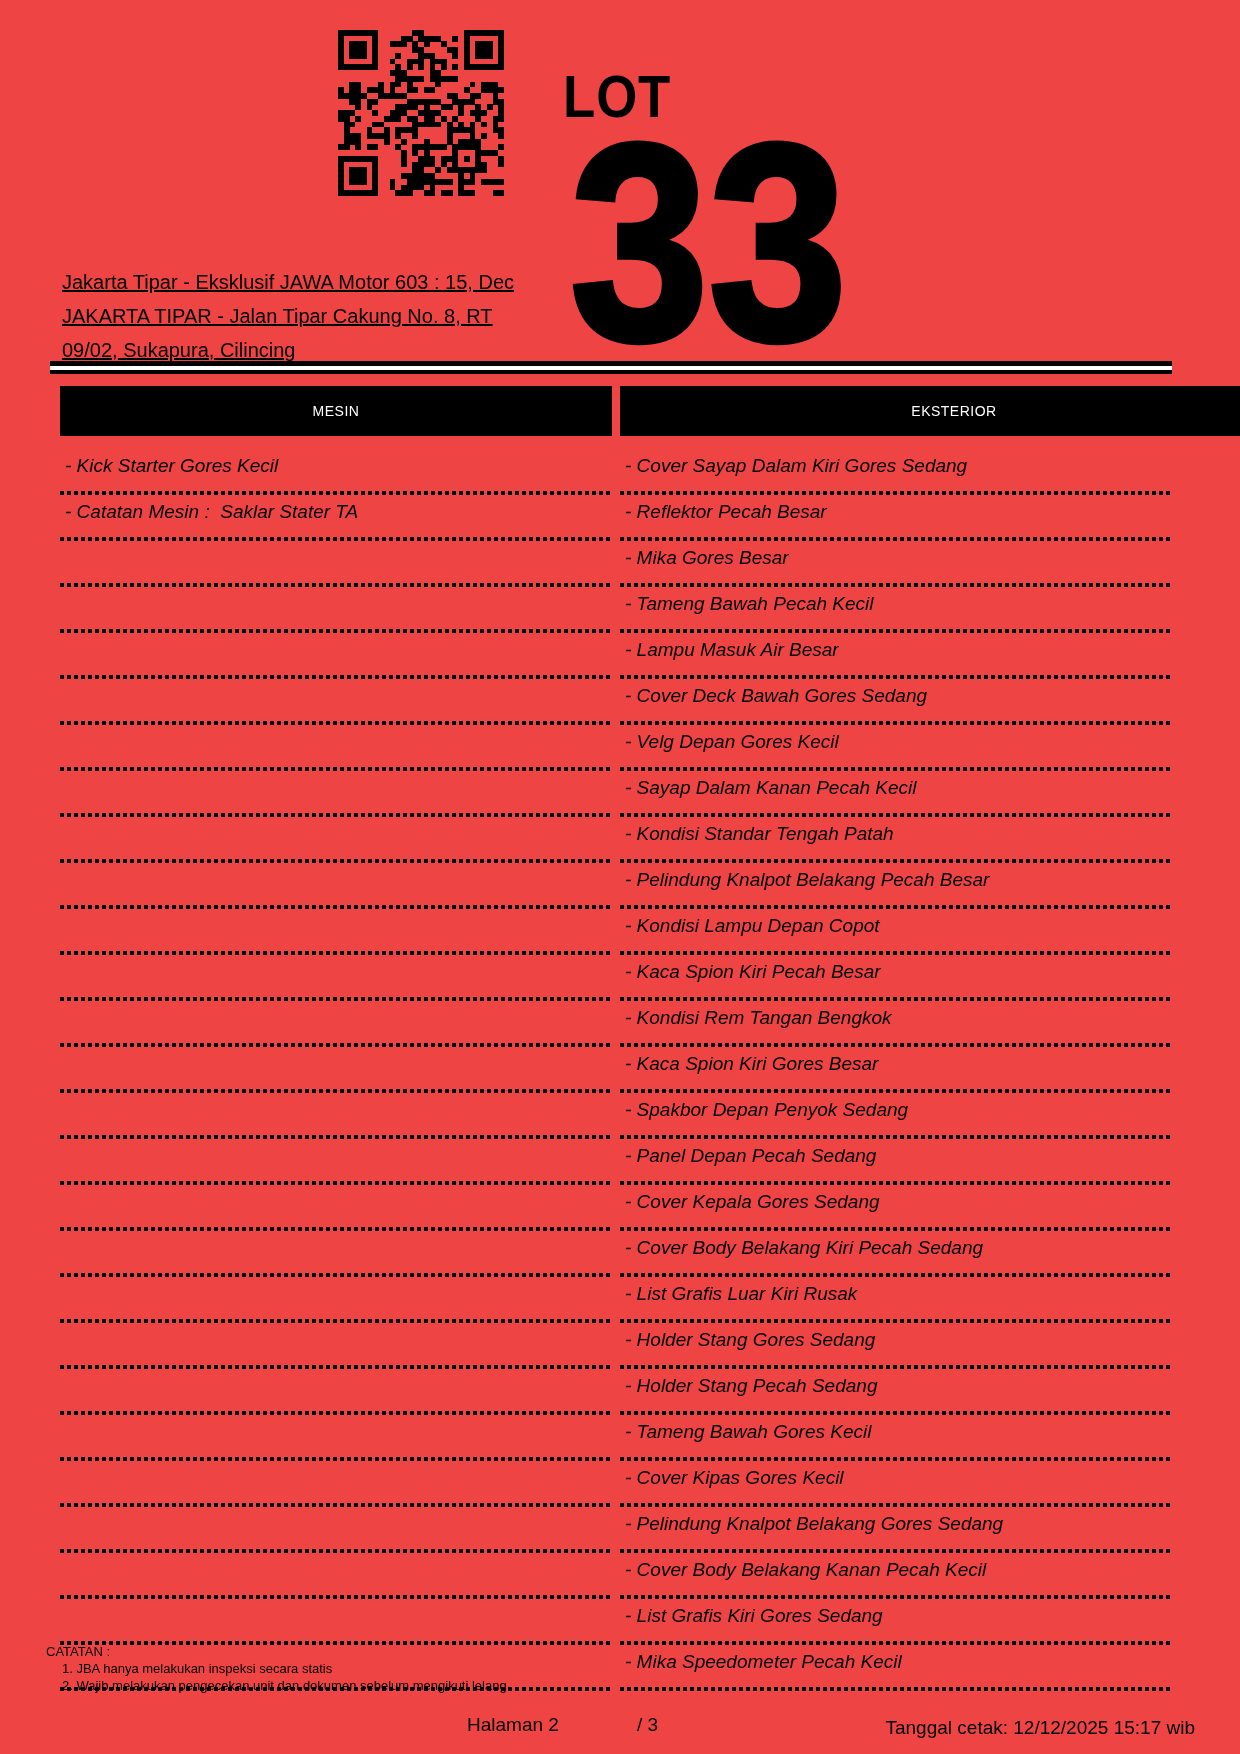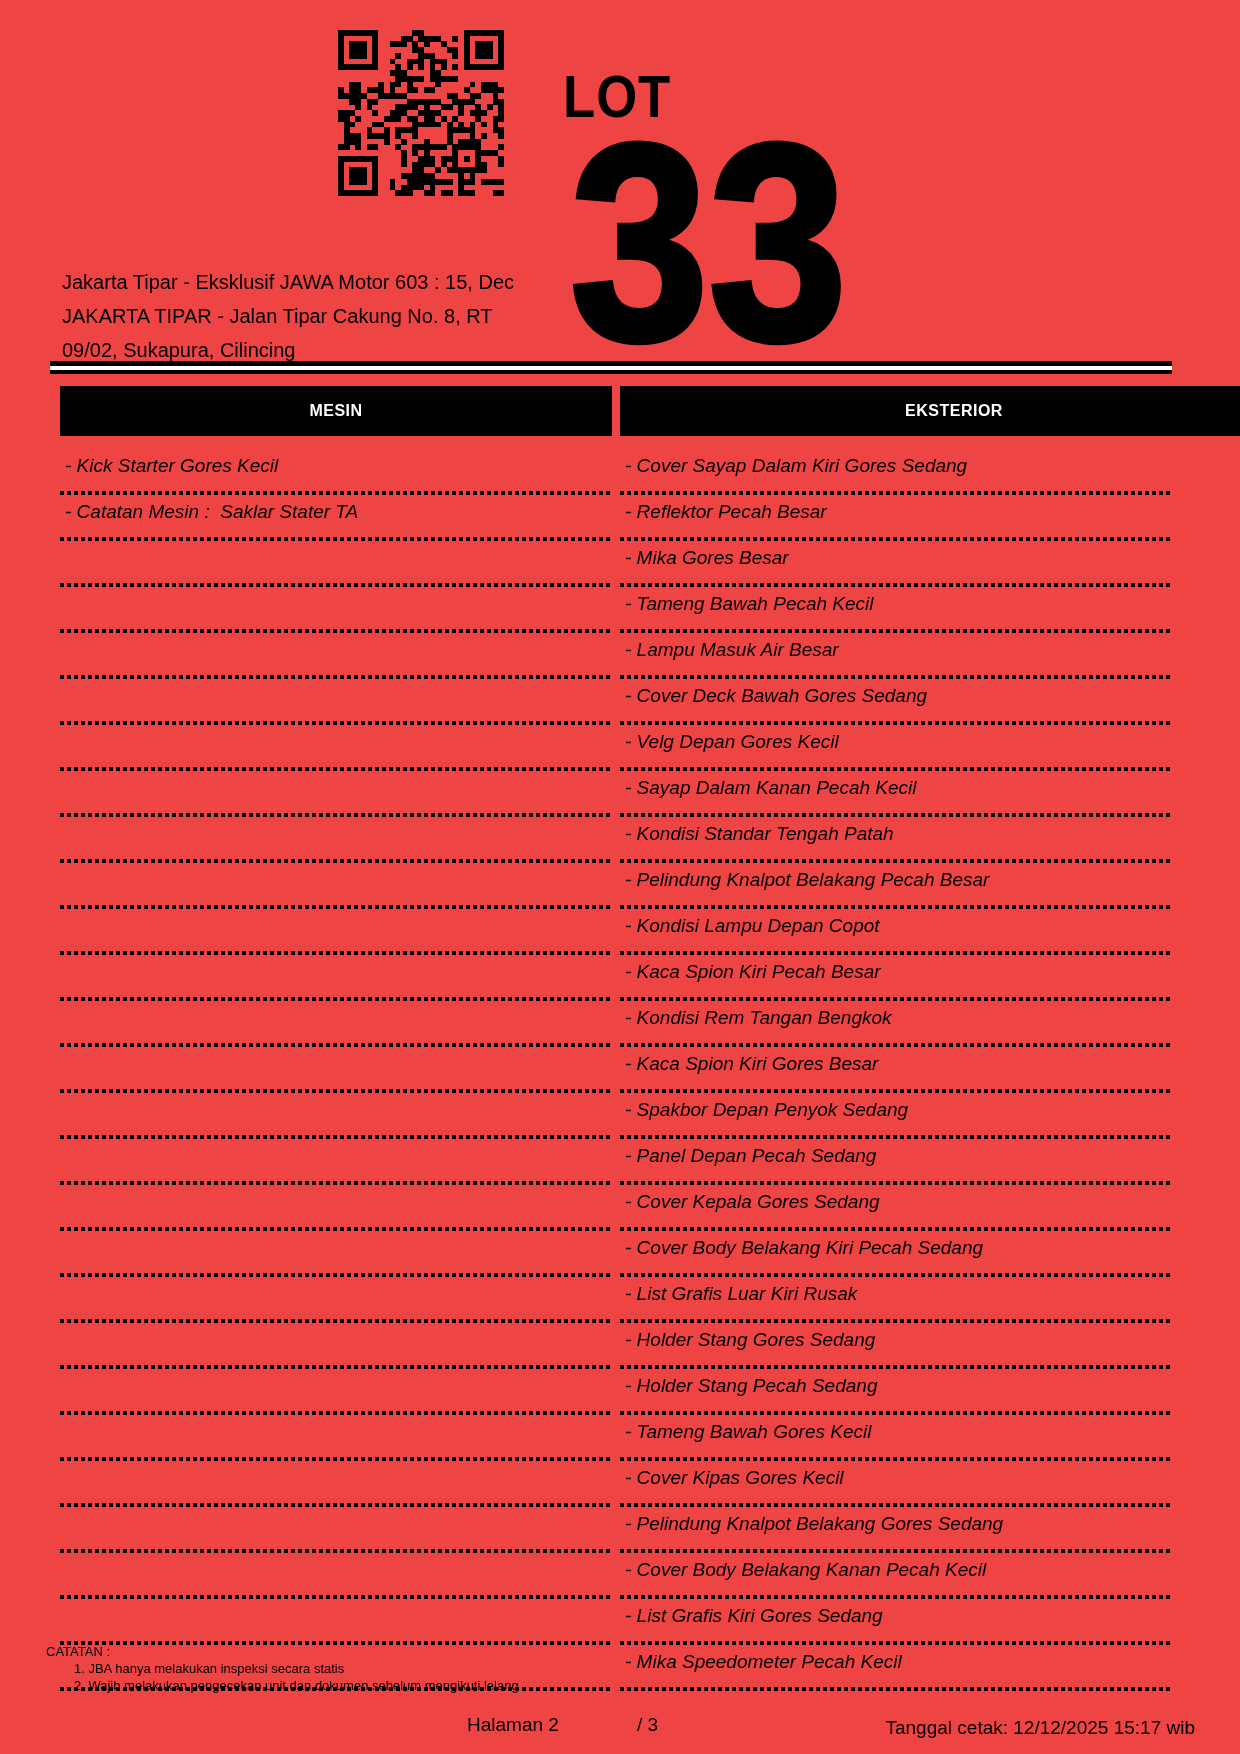--- a/index.html
+++ b/index.html
@@ -16,52 +16,52 @@
     font-size:60px; font-weight:bold; line-height:1; letter-spacing:1px;
     transform:scaleX(.88); transform-origin:left top;
   }
   .lot-number {
     position:absolute; left:570px; top:102px;
     font-size:280px; font-weight:bold; line-height:1; letter-spacing:0;
     transform:scaleX(.89); transform-origin:left top;
     -webkit-text-stroke:6px #000;
   }
 
-  .address { position:absolute; left:62px; top:265px; width:560px; font-size:20px; line-height:34px; }
+  .address { position:absolute; left:62px; top:265px; width:560px; font-size:20px; line-height:34px;text-decoration:underline; }
 
   .double-rule {
     position:absolute; left:50px; top:361px; width:1122px; height:4px;
     border-top:5px solid #000; border-bottom:4px solid #000; background:#fff;
   }
 
   .bar {
     position:absolute; top:386px; height:50px; background:#000; color:#fff;
     display:flex; align-items:center; justify-content:center;
-    font-size:16px; font-weight:bold; letter-spacing:.5px;
+    font-size:14px; font-weight:normal; letter-spacing:.5px;
   }
   .bar-mesin { left:60px; width:552px; }
   .bar-eksterior { left:620px; width:668px; }
 
   .col { position:absolute; top:449px; width:552px; }
   .col-mesin { left:60px; }
   .col-eksterior { left:620px; }
 
   .row {
     box-sizing:border-box; height:46px; padding:6px 0 0 5px;
     font-size:19px; line-height:22px; white-space:pre; position:relative;
     overflow:visible;
     font-style:italic;
   }
   .row::after {
     content:""; position:absolute; left:0; right:0; bottom:0; height:4px;
     background:repeating-linear-gradient(90deg,#000 0,#000 4px,transparent 4px,transparent 7px);
   }
 
   .notes { position:absolute; left:46px; top:1643px; font-size:13px; line-height:17px; width:560px; }
-  .notes .note-items { margin-left:28px; }
+  .notes .note-items { margin-left:16px; }
 
   .footer-page  { position:absolute; left:467px; top:1714px; font-size:19px; }
   .footer-total { position:absolute; left:637px; top:1714px; font-size:19px; }
   .footer-date  { position:absolute; right:45px; top:1717px; font-size:19px; }
 </style>
 </head>
 <body>
 
 <div class="page">
 

